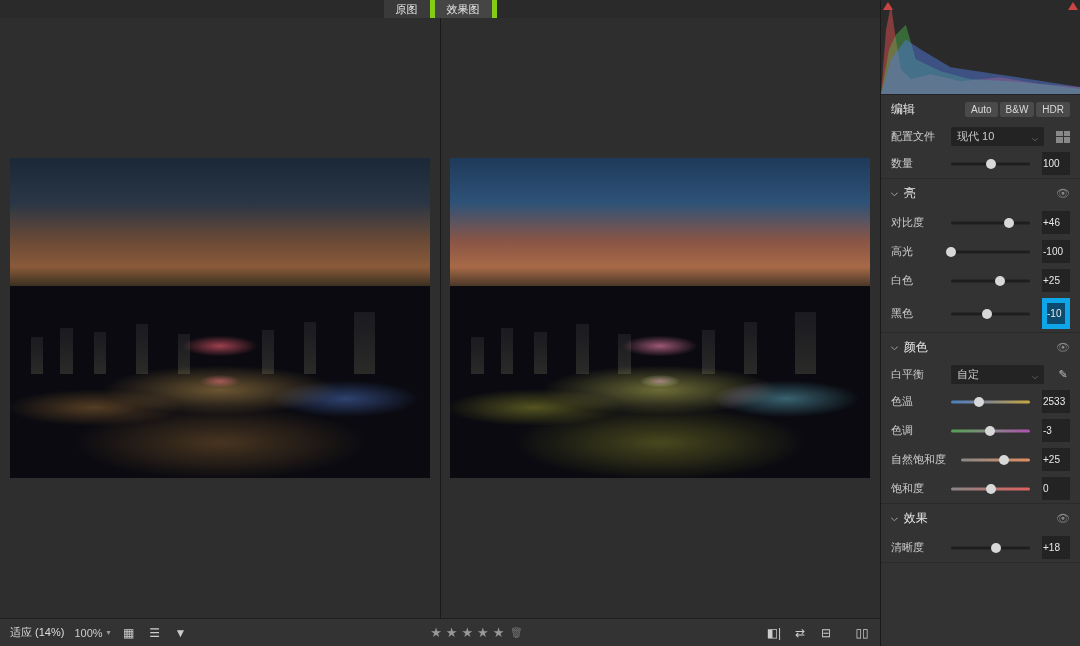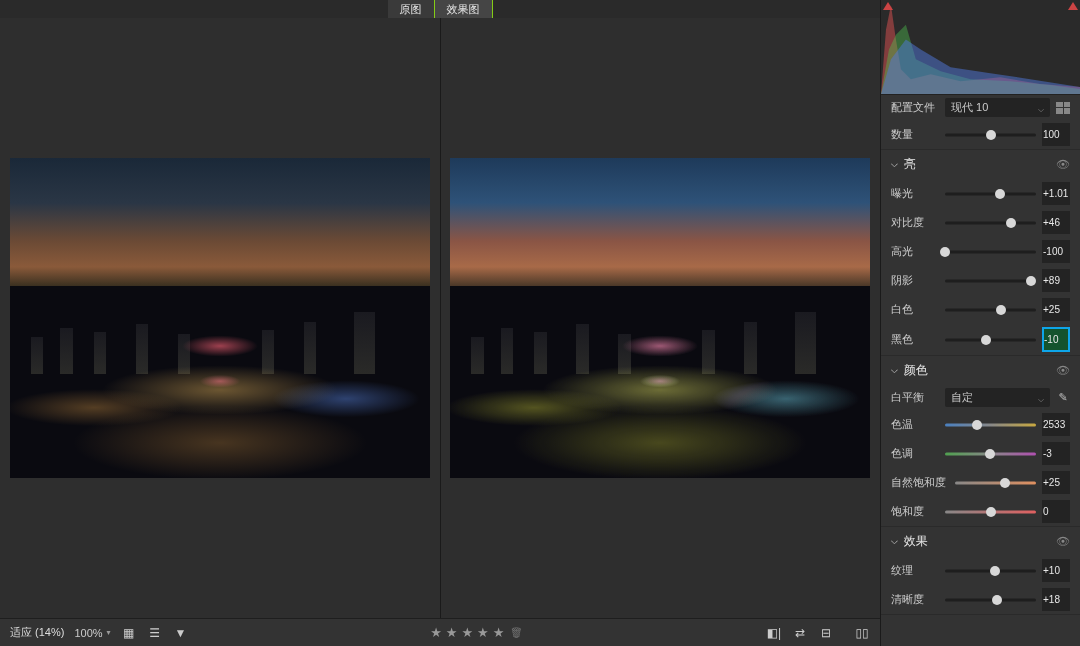--- a/index.html
+++ b/index.html
@@ -1,19 +1,19 @@
 <!DOCTYPE html>
 <html><head>
 <meta charset="utf-8">
 <style>
 *{box-sizing:border-box;margin:0;padding:0;font-family:-apple-system,"Segoe UI",sans-serif;user-select:none}
 body{background:#2e2e2e;color:#ccc;font-size:12px;width:1080px;height:646px;overflow:hidden;display:flex}
 .main{flex:1;display:flex;flex-direction:column;position:relative}
 .tabs{display:flex;justify-content:center;height:18px;background:#2a2a2a}
-.tab{padding:2px 12px;background:#454545;color:#e8e8e8;font-size:11px;border-right:1px solid #84cc16}
+.tab{padding:2px 12px;background:#454545;color:#e8e8e8;font-size:11px;border-right:5px solid #84cc16}
 .tab.dim{background:#3a3a3a}
 .viewer{flex:1;display:flex;background:#2e2e2e;position:relative}
 .pane{flex:1;display:flex;align-items:center;justify-content:center;position:relative}
 .pane+.pane{border-left:1px solid #1a1a1a}
 .photo{width:420px;height:320px;position:relative;overflow:hidden}
 .sky{position:absolute;inset:0;height:40%;background:linear-gradient(180deg,#1a2838 0%,#2a3645 35%,#6b4a35 65%,#8a5a3a 85%,#3a3020 100%)}
 .sky.enhanced{background:linear-gradient(180deg,#1e3a5a 0%,#2e5278 35%,#8a5545 65%,#a86a48 85%,#4a3828 100%)}
 .city{position:absolute;inset:0;top:40%;background:#0a0a10}
 .bldgs{position:absolute;inset:0;top:35%}
 .bldg{position:absolute;bottom:50%;width:3%;background:linear-gradient(180deg,#1a1a20,#2a2a28)}
@@ -37,24 +37,24 @@
 .histo-svg{width:100%;height:100%}
 .clip{position:absolute;top:2px;width:0;height:0;border-left:5px solid transparent;border-right:5px solid transparent;border-bottom:8px solid #c44}
 .clip.l{left:2px}.clip.r{right:2px}
 .section{border-bottom:1px solid #2a2a2a}
 .sec-head{display:flex;align-items:center;padding:6px 10px;gap:6px}
 .sec-head .ttl{flex:1;font-size:12px;color:#e8e8e8}
 .sec-head .chev{font-size:9px;color:#ccc}
 .sec-head .eye{font-size:11px;color:#888;cursor:pointer}
 .pillrow{display:flex;gap:2px}
 .pill{background:#4a4a4a;padding:2px 6px;font-size:10px;border-radius:2px;cursor:pointer;color:#d8d8d8}
-.row{display:flex;align-items:center;padding:3px 10px;gap:6px}
+.row{display:flex;align-items:center;padding:3px 10px;gap:12px}
 .row .lbl{width:48px;font-size:11px;color:#ccc}
 .row .val{width:28px;background:#232323;font-size:10px;text-align:left;padding:5px 0;color:#e8e8e8;border:1px solid transparent}
-.row .val.sel{border:2px solid #0ea5e9;background:#14532d}
+.row .val.sel{border:5px solid #0ea5e9;background:#0c4a6e}
 .slider{flex:1;height:14px;position:relative}
 .track{position:absolute;top:50%;left:0;right:0;height:3px;background:#1e1e1e;transform:translateY(-50%);border-radius:2px}
 .track.grad-temp{background:linear-gradient(90deg,#4a80c0,#888,#c8a840)}
 .track.grad-tint{background:linear-gradient(90deg,#50a050,#888,#b050b0)}
 .track.grad-vib{background:linear-gradient(90deg,#888,#e09060)}
 .track.grad-sat{background:linear-gradient(90deg,#888,#e06060)}
 .thumb{position:absolute;top:50%;width:10px;height:10px;background:#d8d8d8;border-radius:50%;transform:translate(-50%,-50%);cursor:pointer}
 .select{flex:1;background:#232323;padding:2px 6px;font-size:11px;display:flex;justify-content:space-between;align-items:flex-end;cursor:pointer;border-radius:2px}
 .select .dd{font-size:8px;color:#888}
 .iconbtn{font-size:11px;color:#bbb;cursor:pointer;width:14px;text-align:center}
@@ -137,20 +137,28 @@
     <div class="clip l"></div>
     <div class="clip r"></div>
     <svg class="histo-svg" viewBox="0 0 200 95" preserveAspectRatio="none">
       <path d="M0,95 L5,30 L10,5 L15,40 L20,70 L30,80 L50,75 L80,82 L120,78 L160,85 L200,88 L200,95 Z" fill="rgba(220,80,80,0.5)"></path>
       <path d="M0,95 L8,50 L15,35 L25,25 L35,60 L60,72 L90,80 L130,82 L170,86 L200,90 L200,95 Z" fill="rgba(80,200,80,0.4)"></path>
       <path d="M0,95 L10,60 L25,40 L40,50 L70,68 L110,74 L150,80 L200,88 L200,95 Z" fill="rgba(80,120,220,0.5)"></path>
     </svg>
   </div>
 
   <div class="section">
+    <div class="sec-head">
+      <span class="ttl">编辑</span>
+      <div class="pillrow">
+        <span class="pill">Auto</span>
+        <span class="pill">B&amp;W</span>
+        <span class="pill">HDR</span>
+      </div>
+    </div>
     <div class="row">
       <span class="lbl">配置文件</span>
       <div class="select">
           <span>现代 10</span>
           <span class="dd">⌵</span>
         </div>
       <span class="iconbtn">
           <span class="tinygrid">
             <div></div>
             <div></div>
@@ -169,50 +177,34 @@
     </div>
   </div>
 
   <div class="section">
     <div class="sec-head">
       <span class="chev">⌵</span>
       <span class="ttl">亮</span>
       <span class="eye">👁</span>
     </div>
     <div class="row">
-        <span class="lbl">曝光</span>
-        <div class="slider">
-          <div class="track"></div>
-          <div class="thumb" style="left:60%"></div>
-        </div>
-        <span class="val">+1.01</span>
-      </div>
-    <div class="row">
         <span class="lbl">对比度</span>
         <div class="slider">
           <div class="track"></div>
           <div class="thumb" style="left:73%"></div>
         </div>
         <span class="val">+46</span>
       </div>
     <div class="row">
         <span class="lbl">高光</span>
         <div class="slider">
           <div class="track"></div>
           <div class="thumb" style="left:0%"></div>
         </div>
         <span class="val">-100</span>
-      </div>
-    <div class="row">
-        <span class="lbl">阴影</span>
-        <div class="slider">
-          <div class="track"></div>
-          <div class="thumb" style="left:94%"></div>
-        </div>
-        <span class="val">+89</span>
       </div>
     <div class="row">
         <span class="lbl">白色</span>
         <div class="slider">
           <div class="track"></div>
           <div class="thumb" style="left:62%"></div>
         </div>
         <span class="val">+25</span>
       </div>
     <div class="row">
@@ -273,28 +265,20 @@
       </div>
   </div>
 
   <div class="section">
     <div class="sec-head">
       <span class="chev">⌵</span>
       <span class="ttl">效果</span>
       <span class="eye">👁</span>
     </div>
     <div class="row">
-        <span class="lbl">纹理</span>
-        <div class="slider">
-          <div class="track"></div>
-          <div class="thumb" style="left:55%"></div>
-        </div>
-        <span class="val">+10</span>
-      </div>
-    <div class="row">
         <span class="lbl">清晰度</span>
         <div class="slider">
           <div class="track"></div>
           <div class="thumb" style="left:57%"></div>
         </div>
         <span class="val">+18</span>
       </div>
   </div>
 </div>
 

